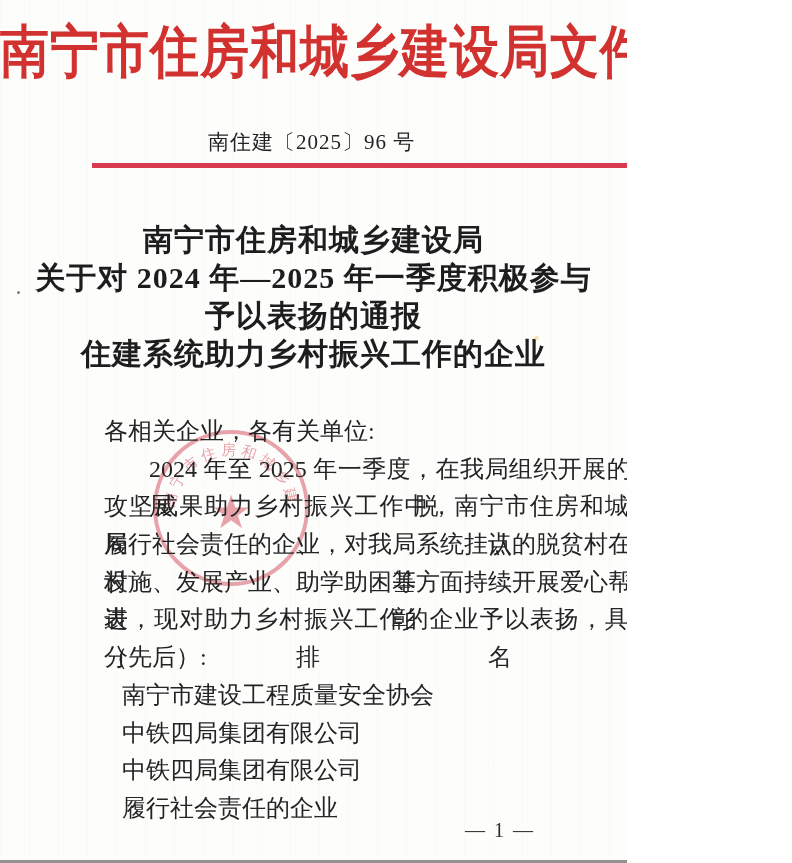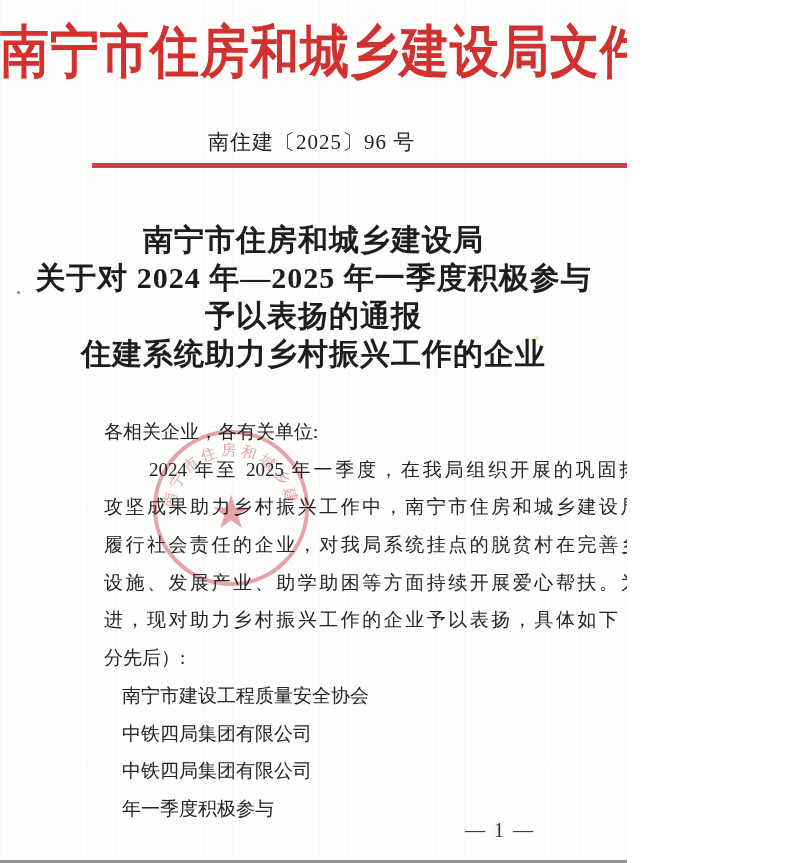--- a/index.html
+++ b/index.html
@@ -24,21 +24,21 @@
     position:absolute;left:92px;top:163px;width:613px;height:5px;
     background:#d93a4e;
   }
   .doc-title{
     position:absolute;top:221px;left:0;right:0;text-align:center;
     font-size:30px;line-height:38px;font-weight:bold;color:#1d1d1d;
     letter-spacing:1px;
   }
   .body-block{
     position:absolute;left:104px;top:413px;width:600px;
-    font-size:19px;color:#242424;
+    font-size:24px;color:#242424;
   }
   .bline{height:37.7px;line-height:37.7px;overflow:visible;}
   .jline{text-align:justify;text-align-last:justify;}
   .indent{padding-left:45px;}
   .company{margin-left:18px;}
   .page-number{
     position:absolute;top:819px;left:0;right:92px;text-align:right;
     font-size:20px;color:#2e2e2e;letter-spacing:2px;
   }
   .stamp{
@@ -95,21 +95,21 @@
     <div class="bline">各相关企业，各有关单位:</div>
     <div class="bline jline indent">2024 年至 2025 年一季度，在我局组织开展的巩固拓展脱贫</div>
     <div class="bline jline">攻坚成果助力乡村振兴工作中，南宁市住房和城乡建设局、认真</div>
     <div class="bline jline">履行社会责任的企业，对我局系统挂点的脱贫村在完善乡村基础</div>
     <div class="bline jline">设施、发展产业、助学助困等方面持续开展爱心帮扶。为表彰先</div>
     <div class="bline jline">进，现对助力乡村振兴工作的企业予以表扬，具体如下（排名不</div>
     <div class="bline">分先后）:</div>
     <div class="bline company">南宁市建设工程质量安全协会</div>
     <div class="bline company">中铁四局集团有限公司</div>
     <div class="bline company">中铁四局集团有限公司</div>
-    <div class="bline company">年一季度积极参与</div>
+    <div class="bline company">履行社会责任的企业</div>
   </div>
 
   <div class="page-number">— 1 —</div>
 
   <div class="speck-dark"></div>
   <div class="speck-yellow"></div>
   <div class="edge-right"></div>
   <div class="edge-bottom"></div>
 
 </div>

